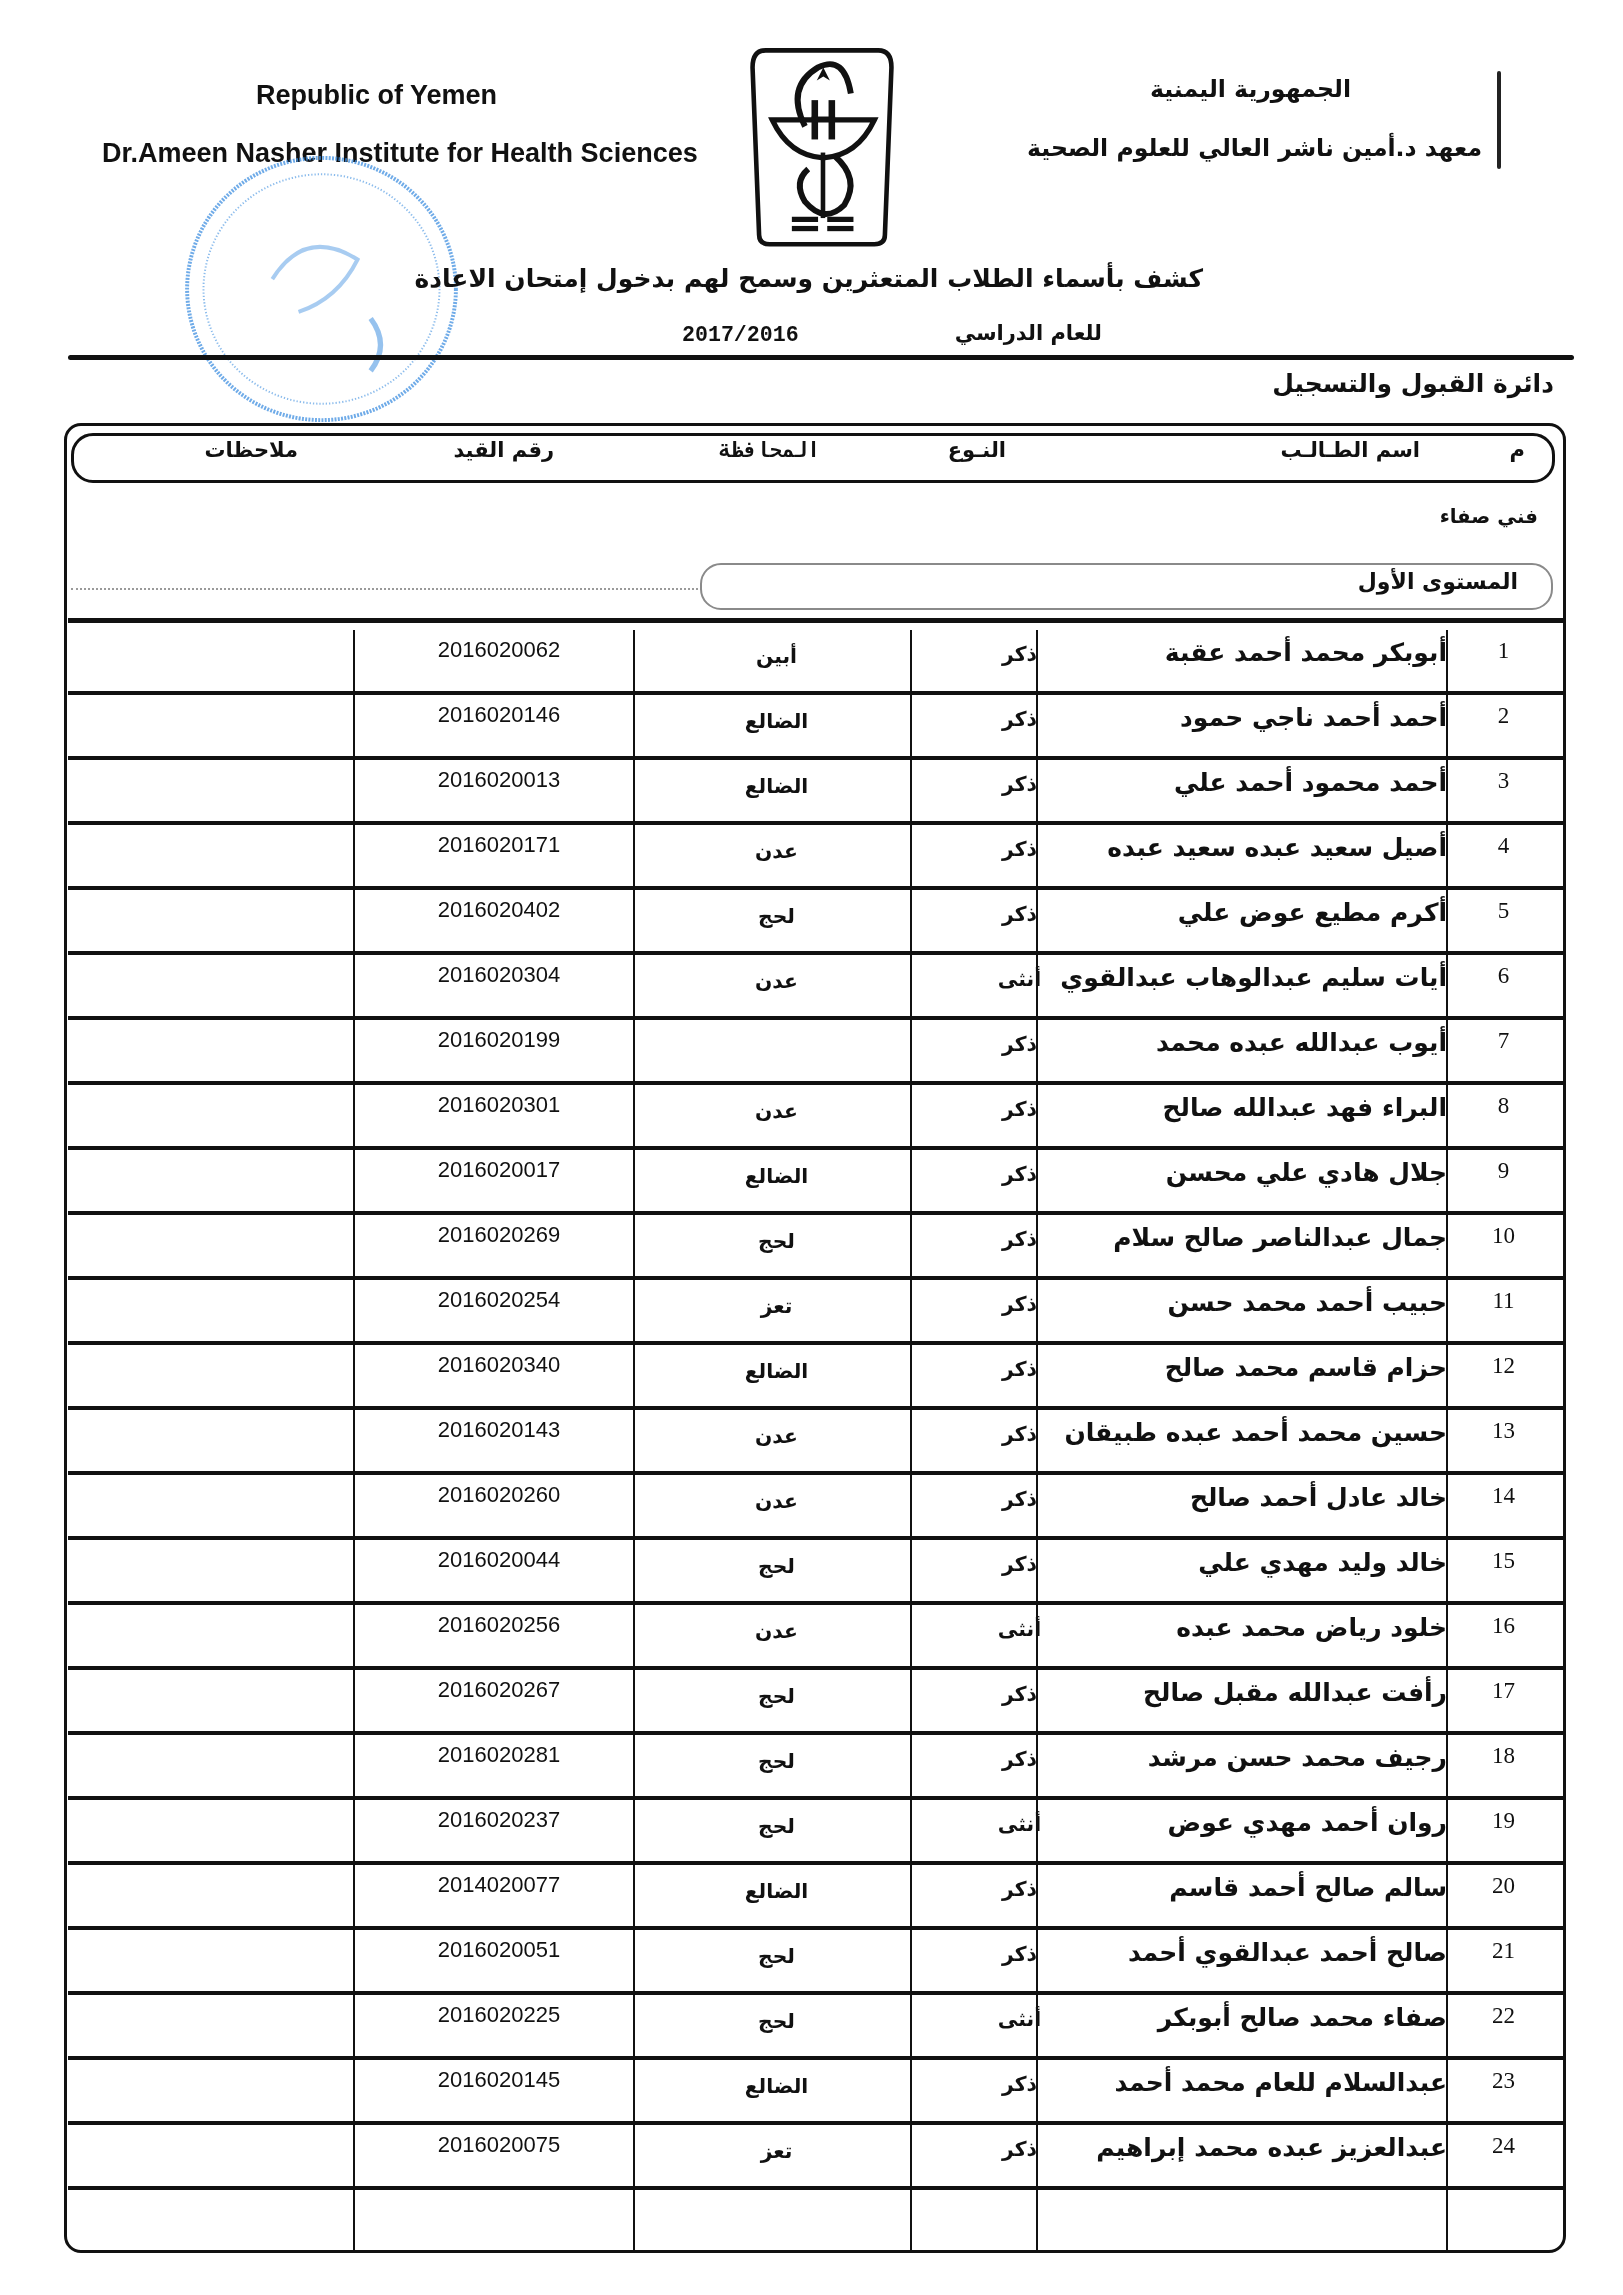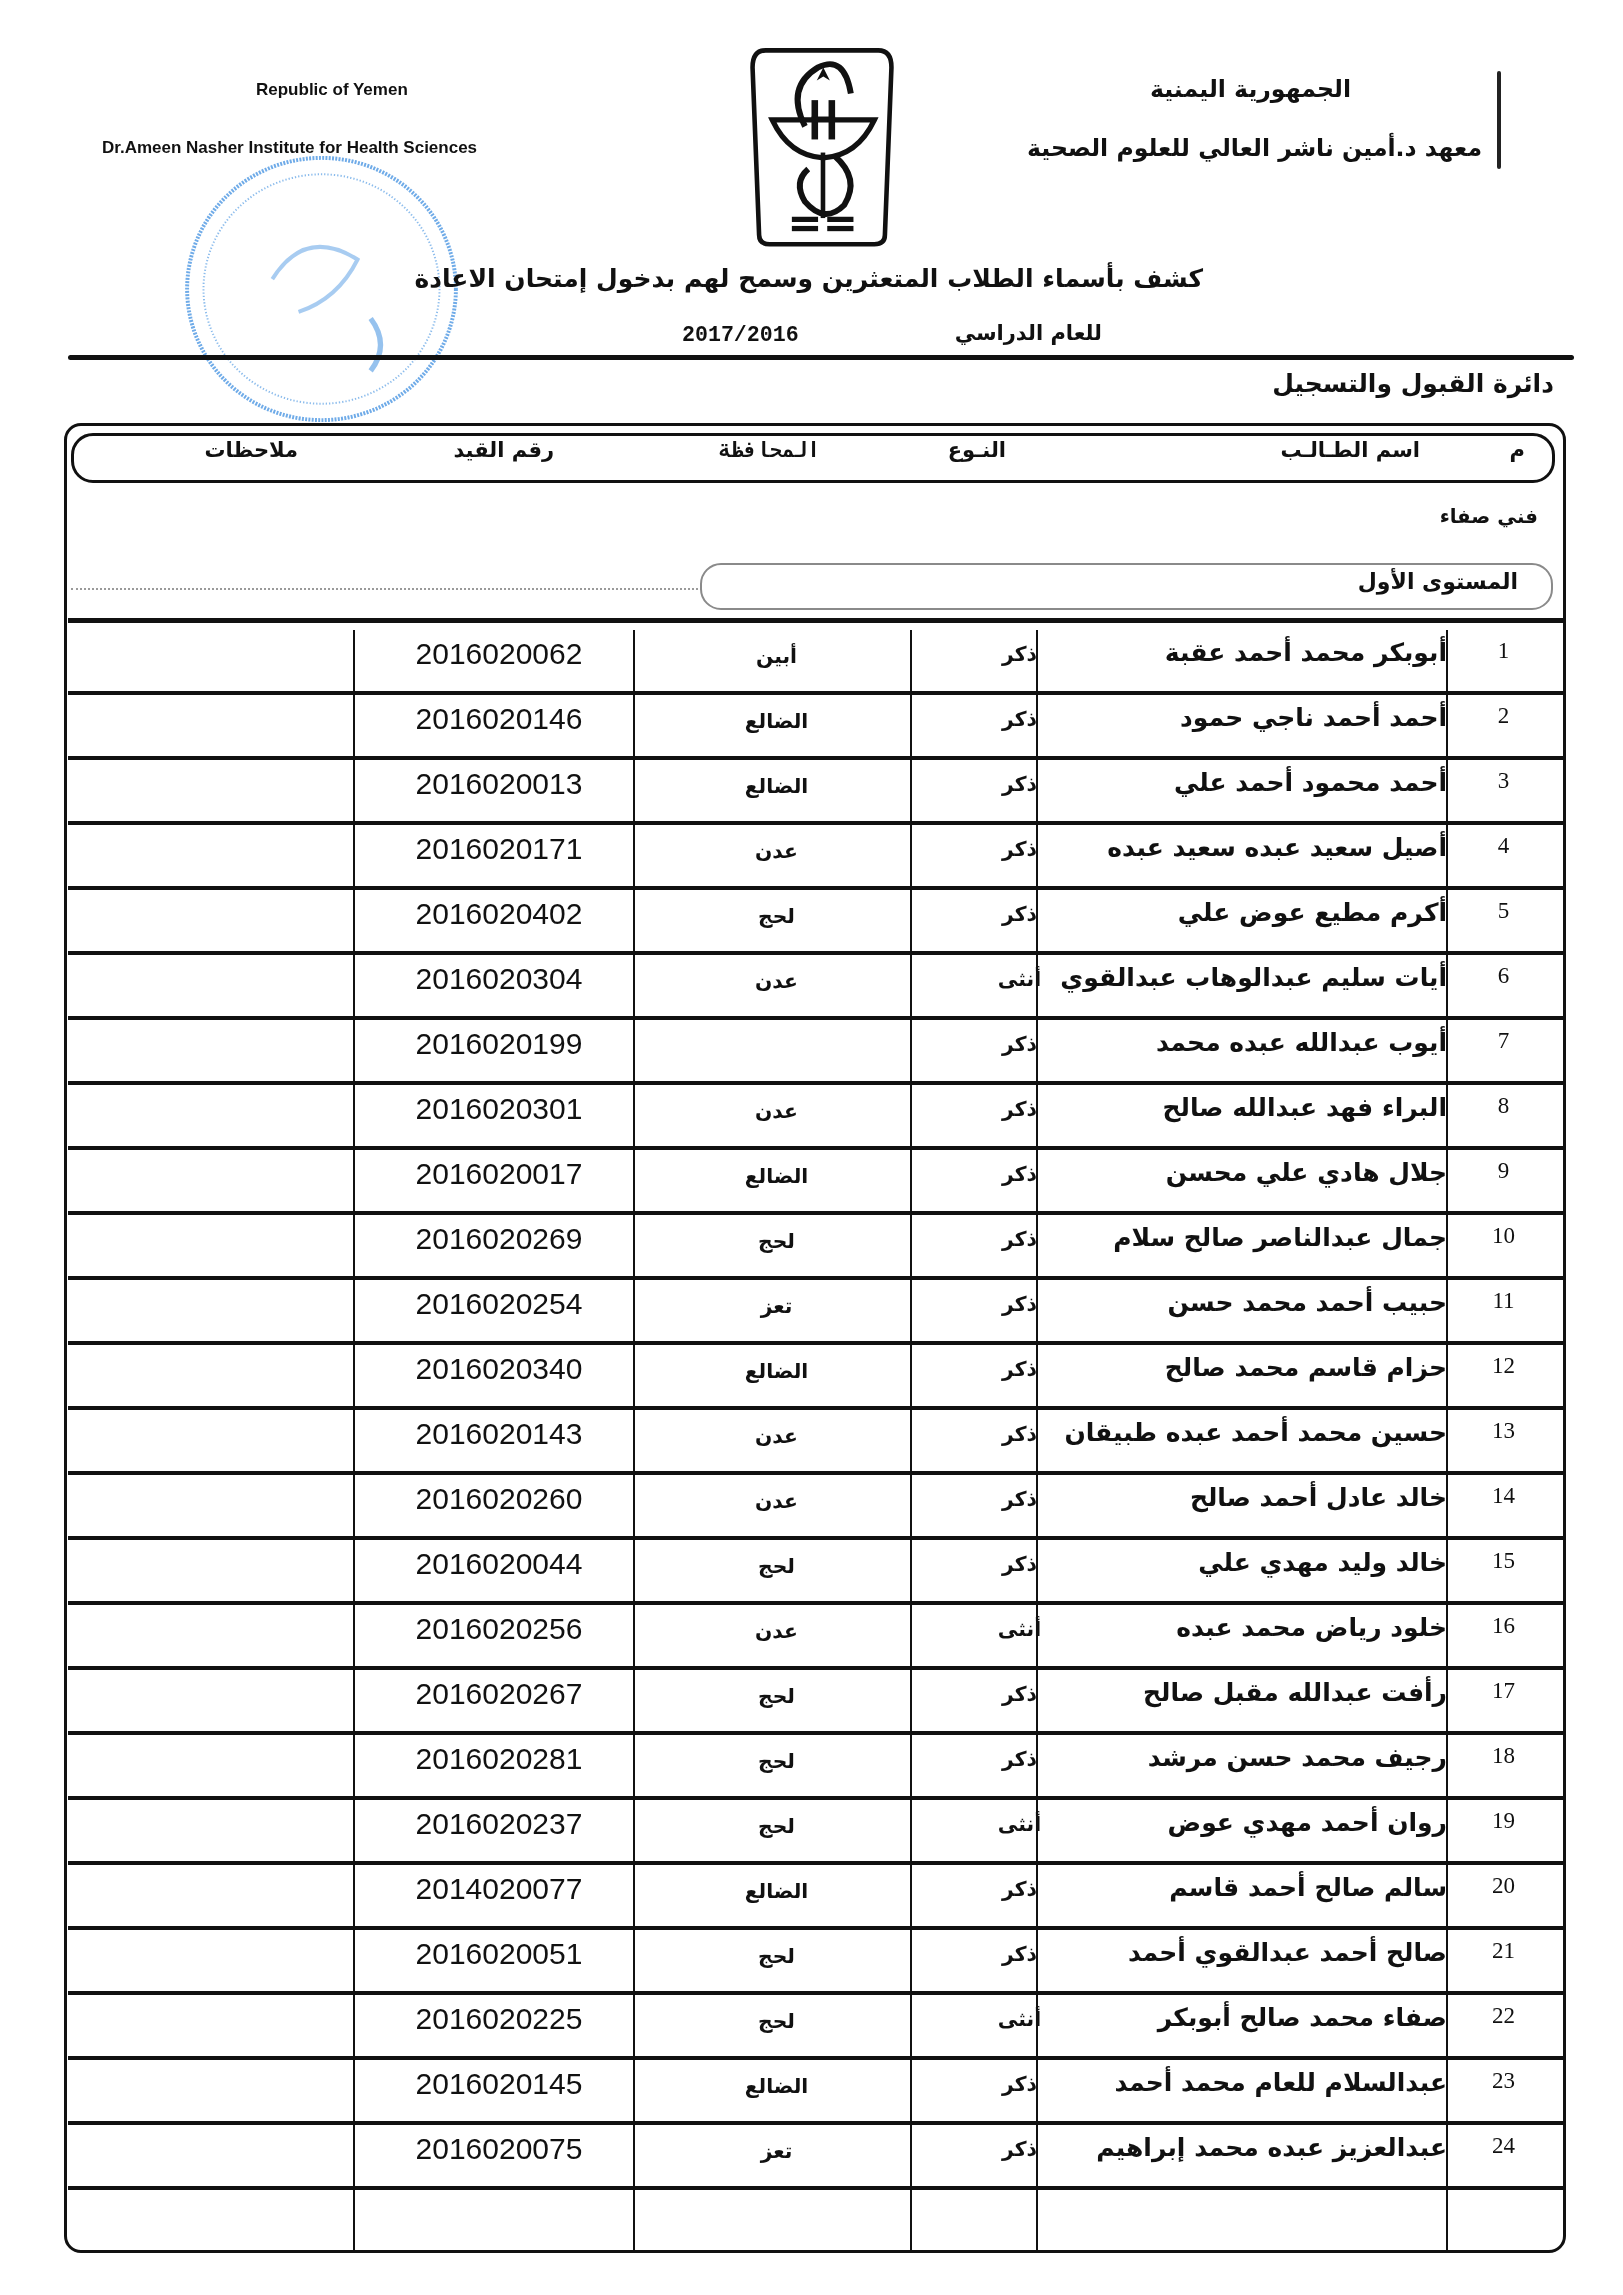--- a/index.html
+++ b/index.html
@@ -1,21 +1,21 @@
 <!DOCTYPE html>
 <html style="font-size:10.5px"><head>
   <meta charset="utf-8">
   <style>
     html, body { margin: 0; padding: 0; background: #ffffff; }
     body {
       width: 1623px; height: 2295px; position: relative; overflow: hidden;
       font-family: "DejaVu Sans", sans-serif; color: #111;
     }
     .abs { position: absolute; }
-    .en-head { font-family: "Liberation Sans", sans-serif; font-weight: bold; font-size: 17px; color: #111; }
+    .en-head { font-family: "Liberation Sans", sans-serif; font-weight: bold; font-size: 27px; color: #111; }
     .ar { direction: rtl; font-family: "DejaVu Sans", sans-serif; font-weight: bold; }
     .ar-head { font-size: 23.6px; }
     .title { font-size: 25px; }
     .left-bar { position: absolute; left: 1497px; top: 71px; width: 3.9px; height: 98px; background: #222; border-radius: 2px; }
     .rule { position: absolute; left: 68px; width: 1506px; height: 5.2px; background: #111; border-radius: 2.6px; }
     .logo { position: absolute; left: 746px; top: 41px; width: 152px; height: 210px; }
     .stamp { position: absolute; left: 174px; top: 148px; width: 295px; height: 282px; }
     .outer-frame {
       position: absolute; left: 64px; top: 423px; width: 1502px; height: 1830px;
       border: 3.9px solid #111; border-radius: 17px; box-sizing: border-box;
@@ -35,21 +35,21 @@
     .thick-rule-top { position: absolute; left: 68px; top: 618px; width: 1497px; height: 5.2px; background: #111; }
     .table { position: absolute; left: 68px; top: 630px; width: 1497px; }
     .row { position: relative; height: 65px; border-bottom: 4.6px solid #111; box-sizing: border-box; }
     .row:last-child { height: 105px; border-bottom: none; }
     .vline { position: absolute; top: 630px; width: 2px; background: #111; height: 1620px; }
     .cell { position: absolute; top: 7.9px; }
     .c-idx { right: 42px; width: 39px; text-align: center; font-family: "Liberation Serif", serif; font-size: 23px; font-weight: normal; }
     .c-name { right: 118px; font-size: 25px; text-align: right; white-space: nowrap; }
     .c-gender { left: 876px; width: 151px; text-align: center; font-size: 20.3px; top: 11.8px; }
     .c-gov { left: 564px; width: 289px; text-align: center; font-size: 20.3px; top: 14.4px; }
-    .c-reg { left: 285px; width: 292px; text-align: center; font-family: "Liberation Sans", sans-serif; font-size: 30px; letter-spacing: 0; font-stretch: condensed; top: 6.6px; }
+    .c-reg { left: 285px; width: 292px; text-align: center; font-family: "Liberation Sans", sans-serif; font-size: 22px; letter-spacing: 0; font-stretch: condensed; top: 6.6px; }
     .c-notes { left: 0; width: 282px; }
   </style>
 </head>
 <body>
 
 <div class="abs en-head" style="left:256px; top:80px;">Republic of Yemen</div>
 <div class="abs en-head" style="left:102px; top:138px;">Dr.Ameen Nasher Institute for Health Sciences</div>
 
 <div class="abs ar ar-head" style="right:272px; top:75px;">الجمهورية اليمنية</div>
 <div class="abs ar ar-head" style="right:141px; top:134px;">معهد د.أمين ناشر العالي للعلوم الصحية</div>

